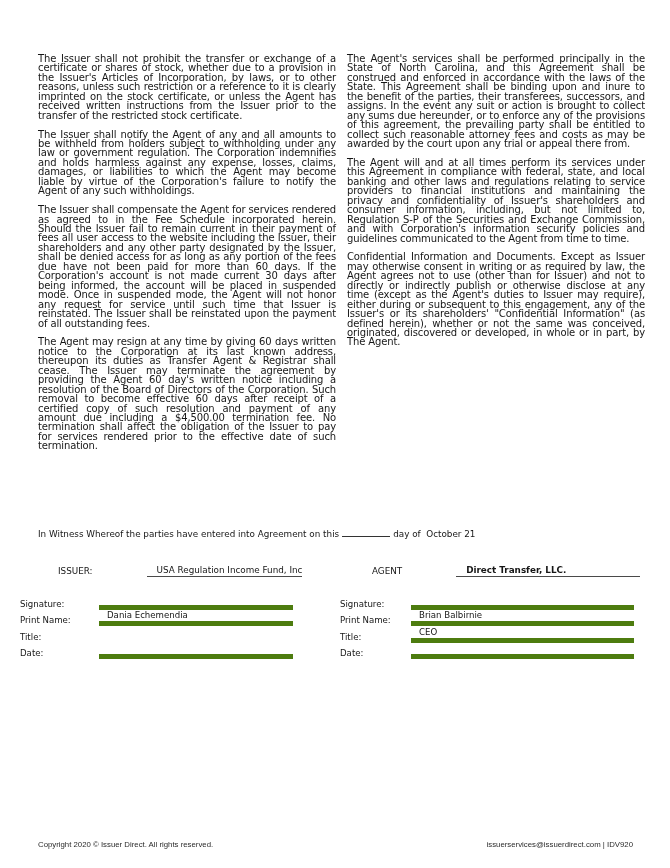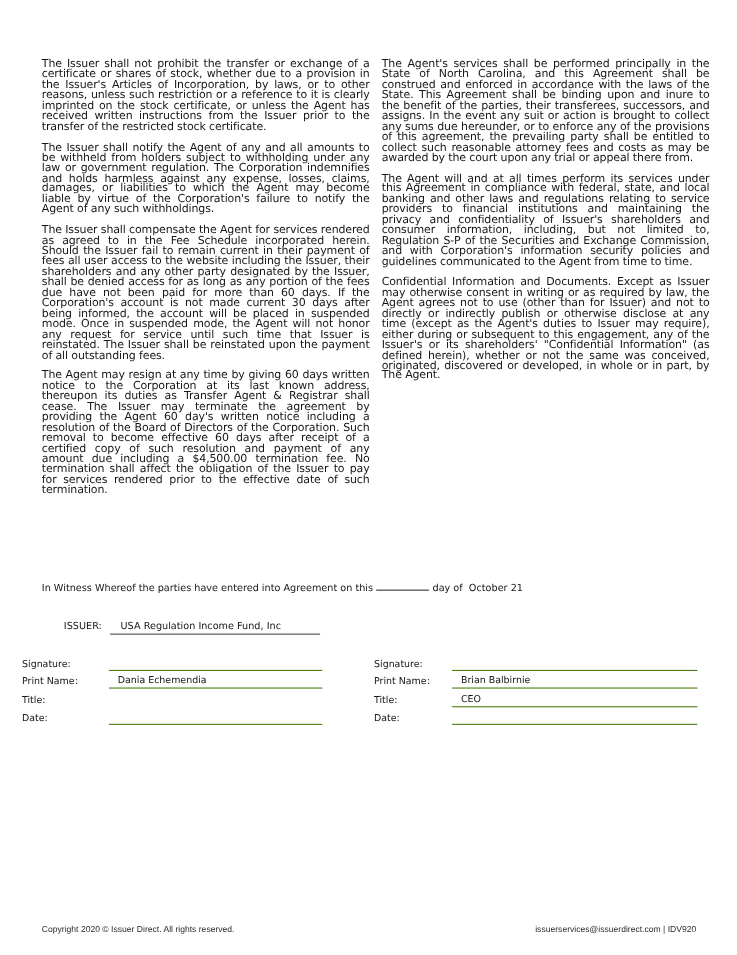--- a/index.html
+++ b/index.html
@@ -41,42 +41,42 @@
   .blank-line {
     display: inline-block;
     width: 48px; height: 9px;
     border-bottom: 1px solid #333;
     margin: 0 3px;
     vertical-align: baseline;
   }
 
   
   .parties { position: absolute; top: 565px; left: 0; width: 670px; height: 18px; font-size: 8.8px; }
-  .party { position: absolute; top: 0; display: flex; align-items: flex-start; }
+  .party { position: absolute; top: 0; display: flex; align-items: center; gap: 47px; }
   .party-issuer { left: 58px;  width: 233px; }
   .party-agent  { left: 372px; width: 268px; }
   .party-label { white-space: nowrap; padding: 0 7px 1px 0; }
   .party-line {
     flex: 1;
     border-bottom: 1px solid #4a4a4a;
     padding: 0 0 1px 10px;
     white-space: nowrap;
   }
   .party-agent .party-value { font-weight: bold; }
 
   
   .sig { position: absolute; top: 593px; font-size: 8.6px; }
   .sig-issuer { left: 20px;  width: 273px; }
   .sig-agent  { left: 340px; width: 294px; }
   .sig-row { display: flex; align-items: flex-end; height: 16.6px; }
   .sig-label { width: 79px; text-align: left; padding: 0 5px 1px 0; white-space: nowrap; }
   .sig-agent .sig-label { width: 71px; }
   .sig-line {
     flex: 1;
-    border-bottom: 1px solid #4d7c0f;
+    border-bottom: 5px solid #4d7c0f;
     padding: 0 0 1px 8px;
     white-space: nowrap;
   }
 
   
   .footer {
     position: absolute;
     top: 840px; left: 38px;
     width: 595px;
     display: flex;
@@ -106,20 +106,24 @@
   </div>
 
   <div class="witness">
     <span>In Witness Whereof the parties have entered into Agreement on this</span><span class="blank-line"></span><span>day of  October 21</span>
   </div>
 
   <div class="parties">
     <div class="party party-issuer">
       <span class="party-label">ISSUER:</span>
       <span class="party-line"><span class="party-value">USA Regulation Income Fund, Inc</span></span>
+    </div>
+    <div class="party party-agent">
+      <span class="party-label">AGENT</span>
+      <span class="party-line"><span class="party-value">Direct Transfer, LLC.</span></span>
     </div>
   </div>
 
   <div class="sig sig-issuer">
     <div class="sig-row">
       <span class="sig-label">Signature:</span>
       <span class="sig-line"><span></span></span>
     </div>
     <div class="sig-row">
       <span class="sig-label">Print Name:</span>

